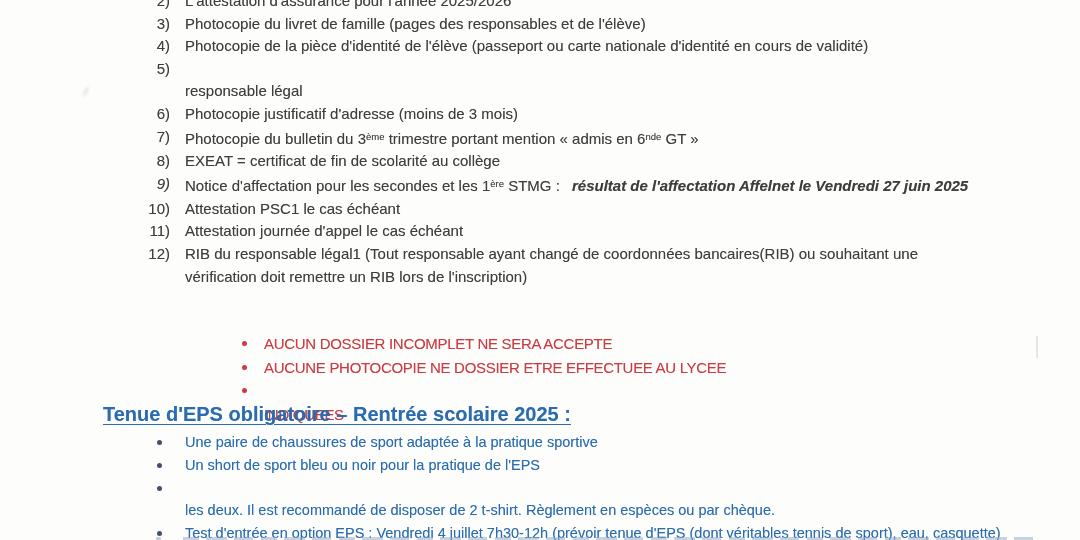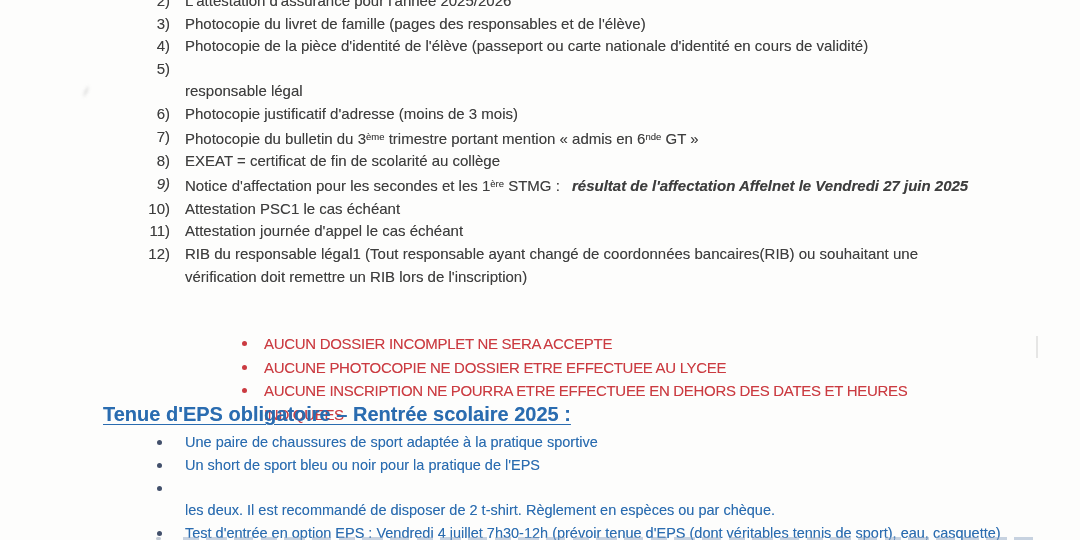--- a/index.html
+++ b/index.html
@@ -134,21 +134,21 @@
       </li>
       <li>
         <span class="num">12)</span>
         <span class="txt"><span>RIB du responsable légal1 (Tout responsable ayant changé de coordonnées bancaires(RIB) ou souhaitant une</span><br><span>vérification doit remettre un RIB lors de l'inscription)</span></span>
       </li>
     </ol>
 
   <ul id="redlist" class="redlist">
       <li><span>AUCUN DOSSIER INCOMPLET NE SERA ACCEPTE</span></li>
       <li><span>AUCUNE PHOTOCOPIE NE DOSSIER ETRE EFFECTUEE AU LYCEE</span></li>
-      <li><span>AUCUNE INSCRIPTION NE POURRA ETRE EFFECTUEE EN DEHORS DES DATES ET HEURES</span><br><span>INDIQUEES</span></li>
+      <li><br><span>INDIQUEES</span></li>
     </ul>
 
   <div class="eps-heading">Tenue d'EPS obligatoire – Rentrée scolaire 2025 :</div>
 
   <ul id="bluelist" class="bluelist">
       <li><span>Une paire de chaussures de sport adaptée à la pratique sportive</span></li>
       <li><span>Un short de sport bleu ou noir pour la pratique de l'EPS</span></li>
       <li><br><span>les deux. Il est recommandé de disposer de 2 t-shirt. Règlement en espèces ou par chèque.</span></li>
       <li><span>Test d'entrée en option EPS : Vendredi 4 juillet 7h30-12h (prévoir tenue d'EPS (dont véritables tennis de sport), eau, casquette)</span></li>
     </ul>

